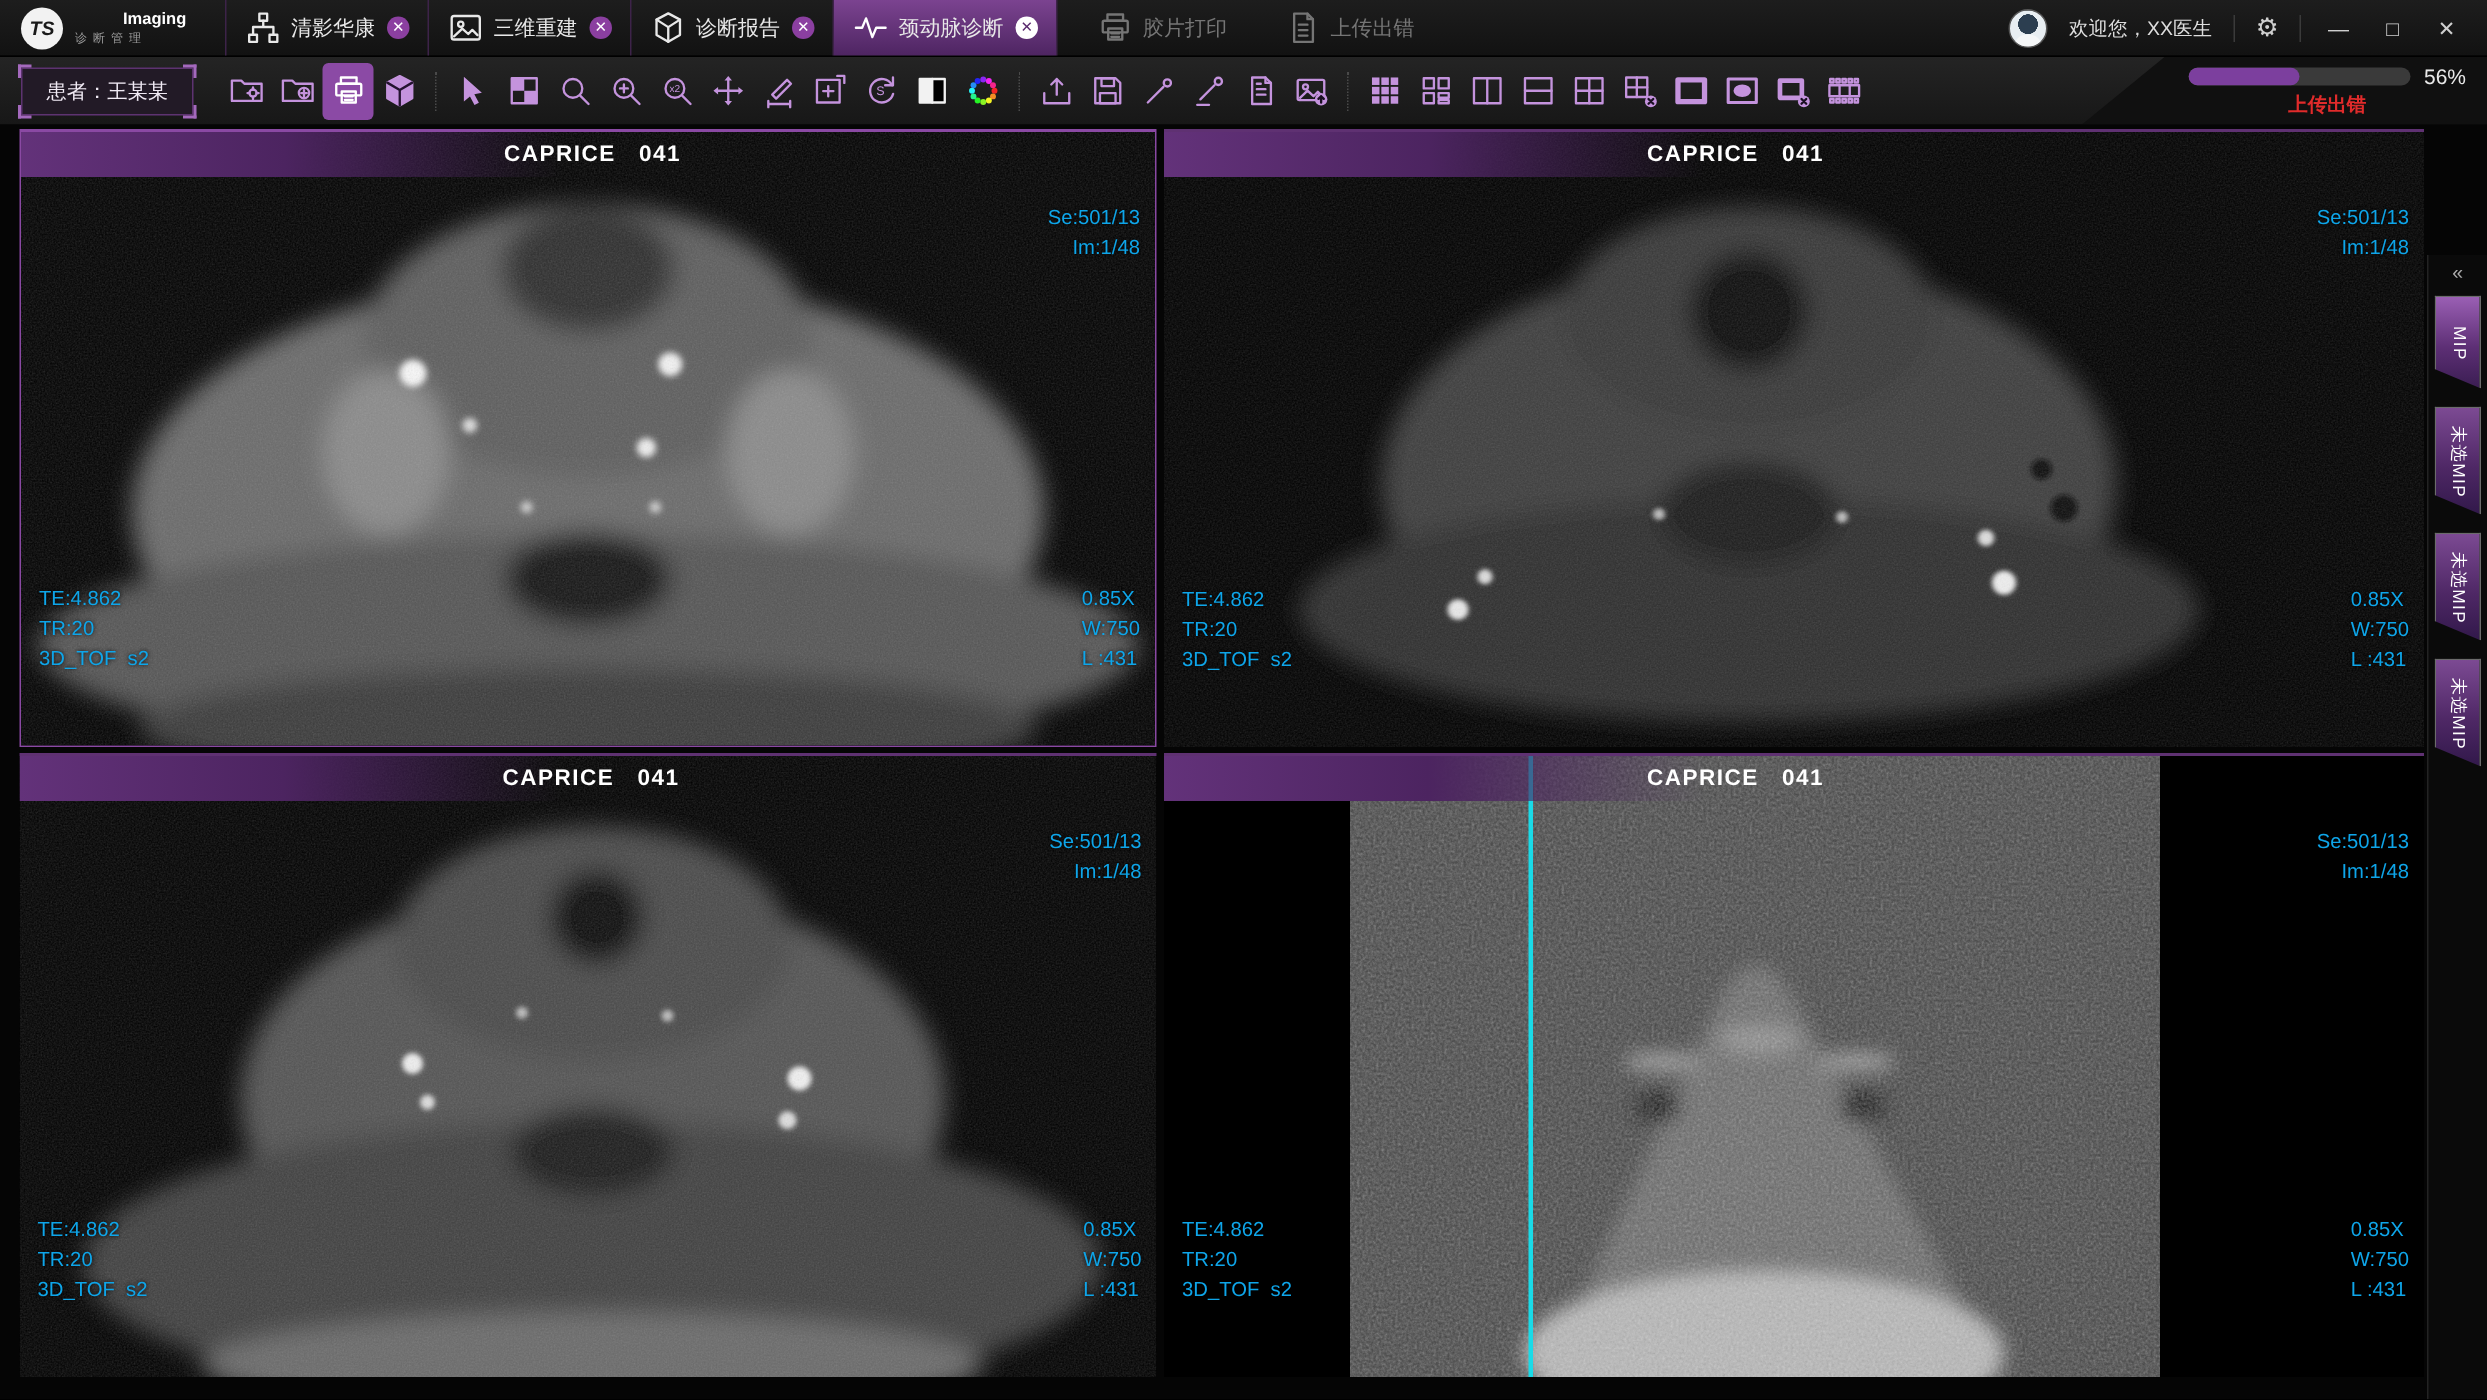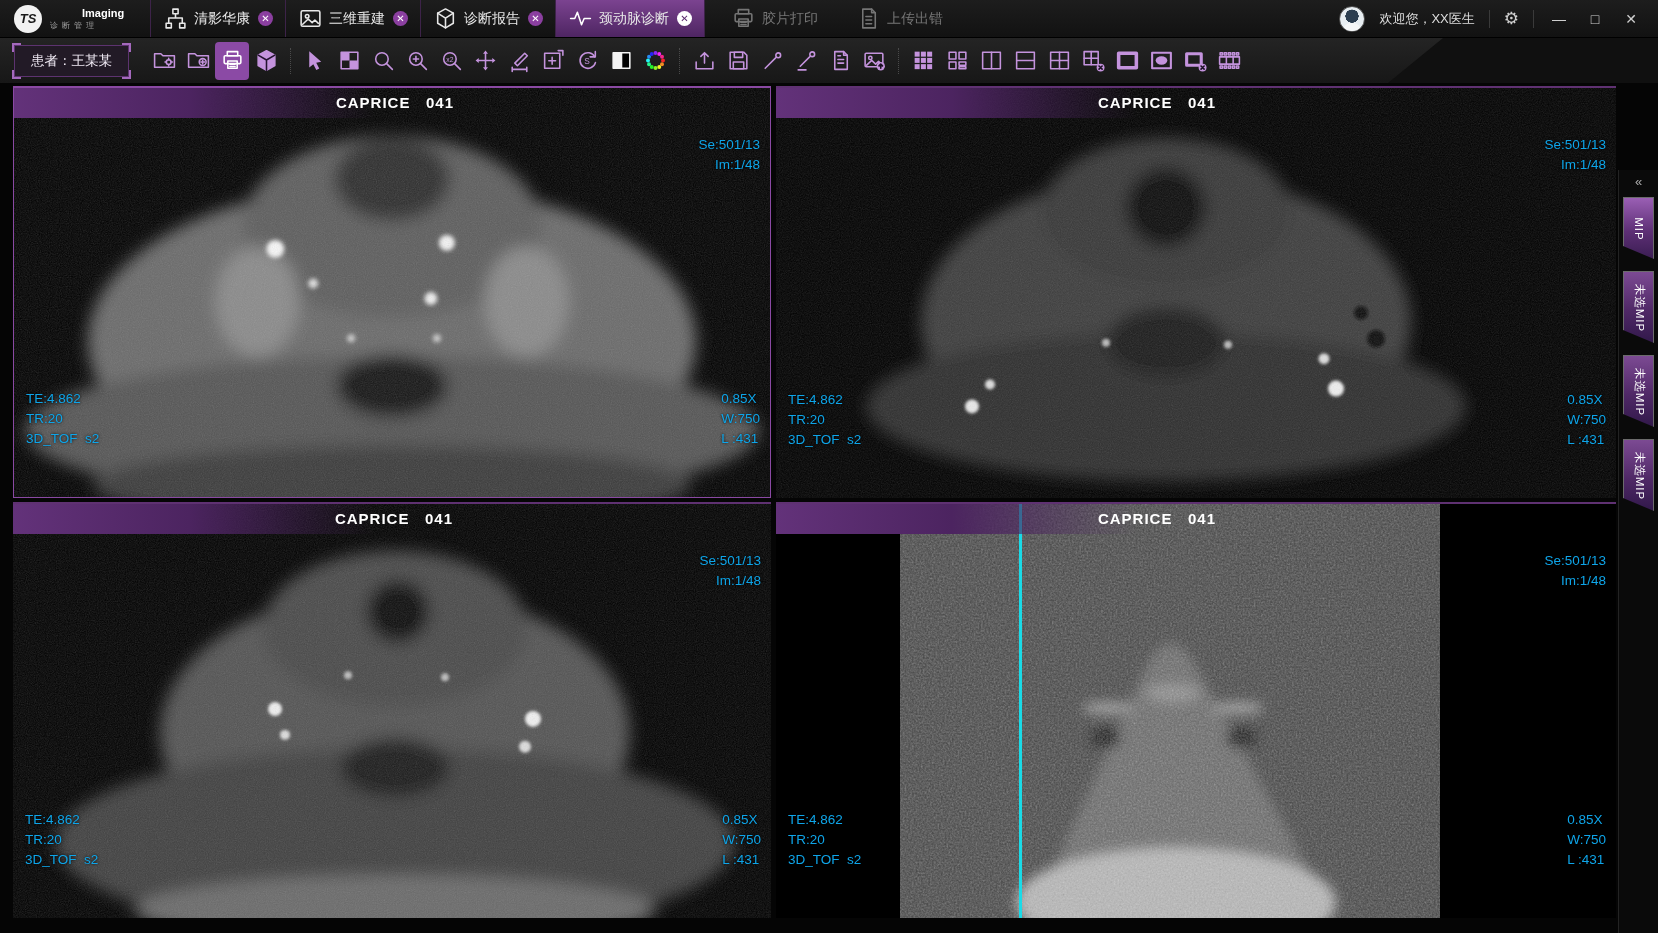--- a/index.html
+++ b/index.html
@@ -472,20 +472,29 @@
               <rect x="10.8" y="4.5" width="2.2" height="2.2"></rect>
               <rect x="10.8" y="17.3" width="2.2" height="2.2"></rect>
               <rect x="14.7" y="4.5" width="2.2" height="2.2"></rect>
               <rect x="14.7" y="17.3" width="2.2" height="2.2"></rect>
               <rect x="18.6" y="4.5" width="2.2" height="2.2"></rect>
               <rect x="18.6" y="17.3" width="2.2" height="2.2"></rect>
             </svg>
           </span>
         </div>
       </div>
+    <div class="upload-zone">
+      <div class="upl-row">
+        <div class="pbar">
+          <div class="pfill" id="pfill" style="width: 50%;"></div>
+        </div>
+        <div class="ppct">56%</div>
+      </div>
+      <div class="perr">上传出错</div>
+    </div>
   </div>
 
   <div class="viewport">
 
     <div class="panel active" id="p1">
       <svg class="mri" viewBox="0 0 758 412" preserveAspectRatio="none">
         <defs>
           <filter id="bl1">
               <feGaussianBlur stdDeviation="8"></feGaussianBlur>
             </filter>

